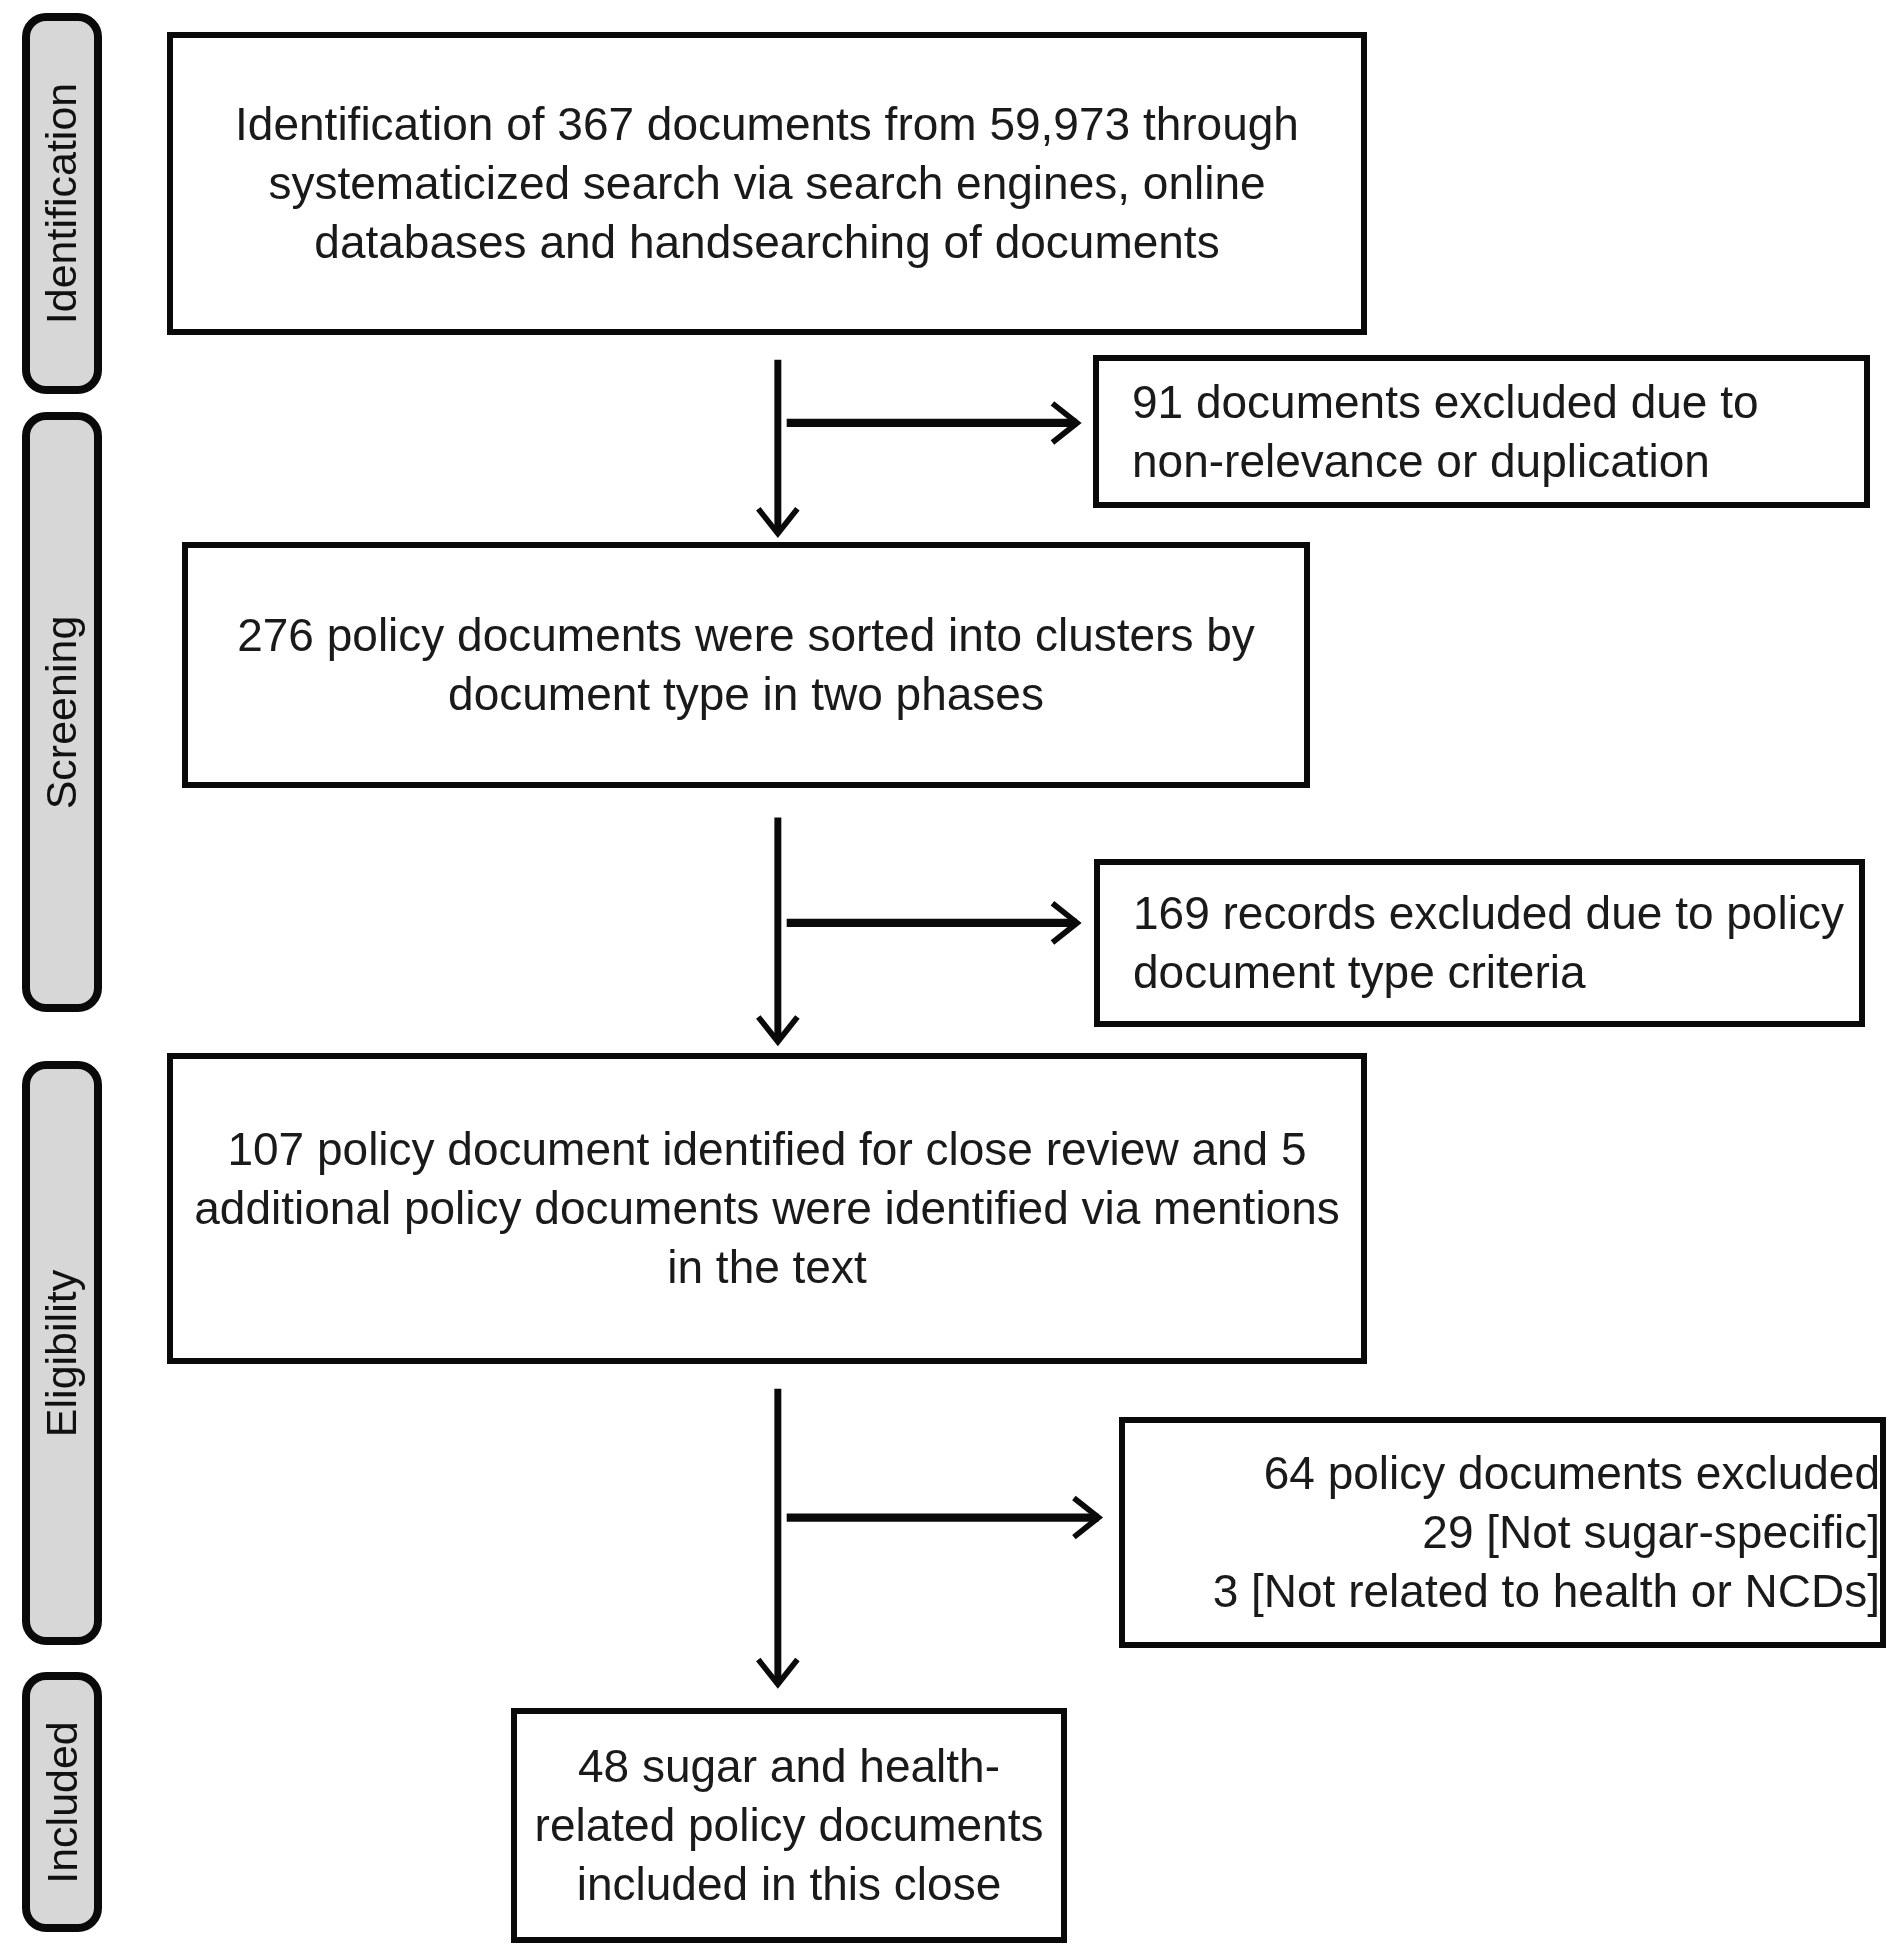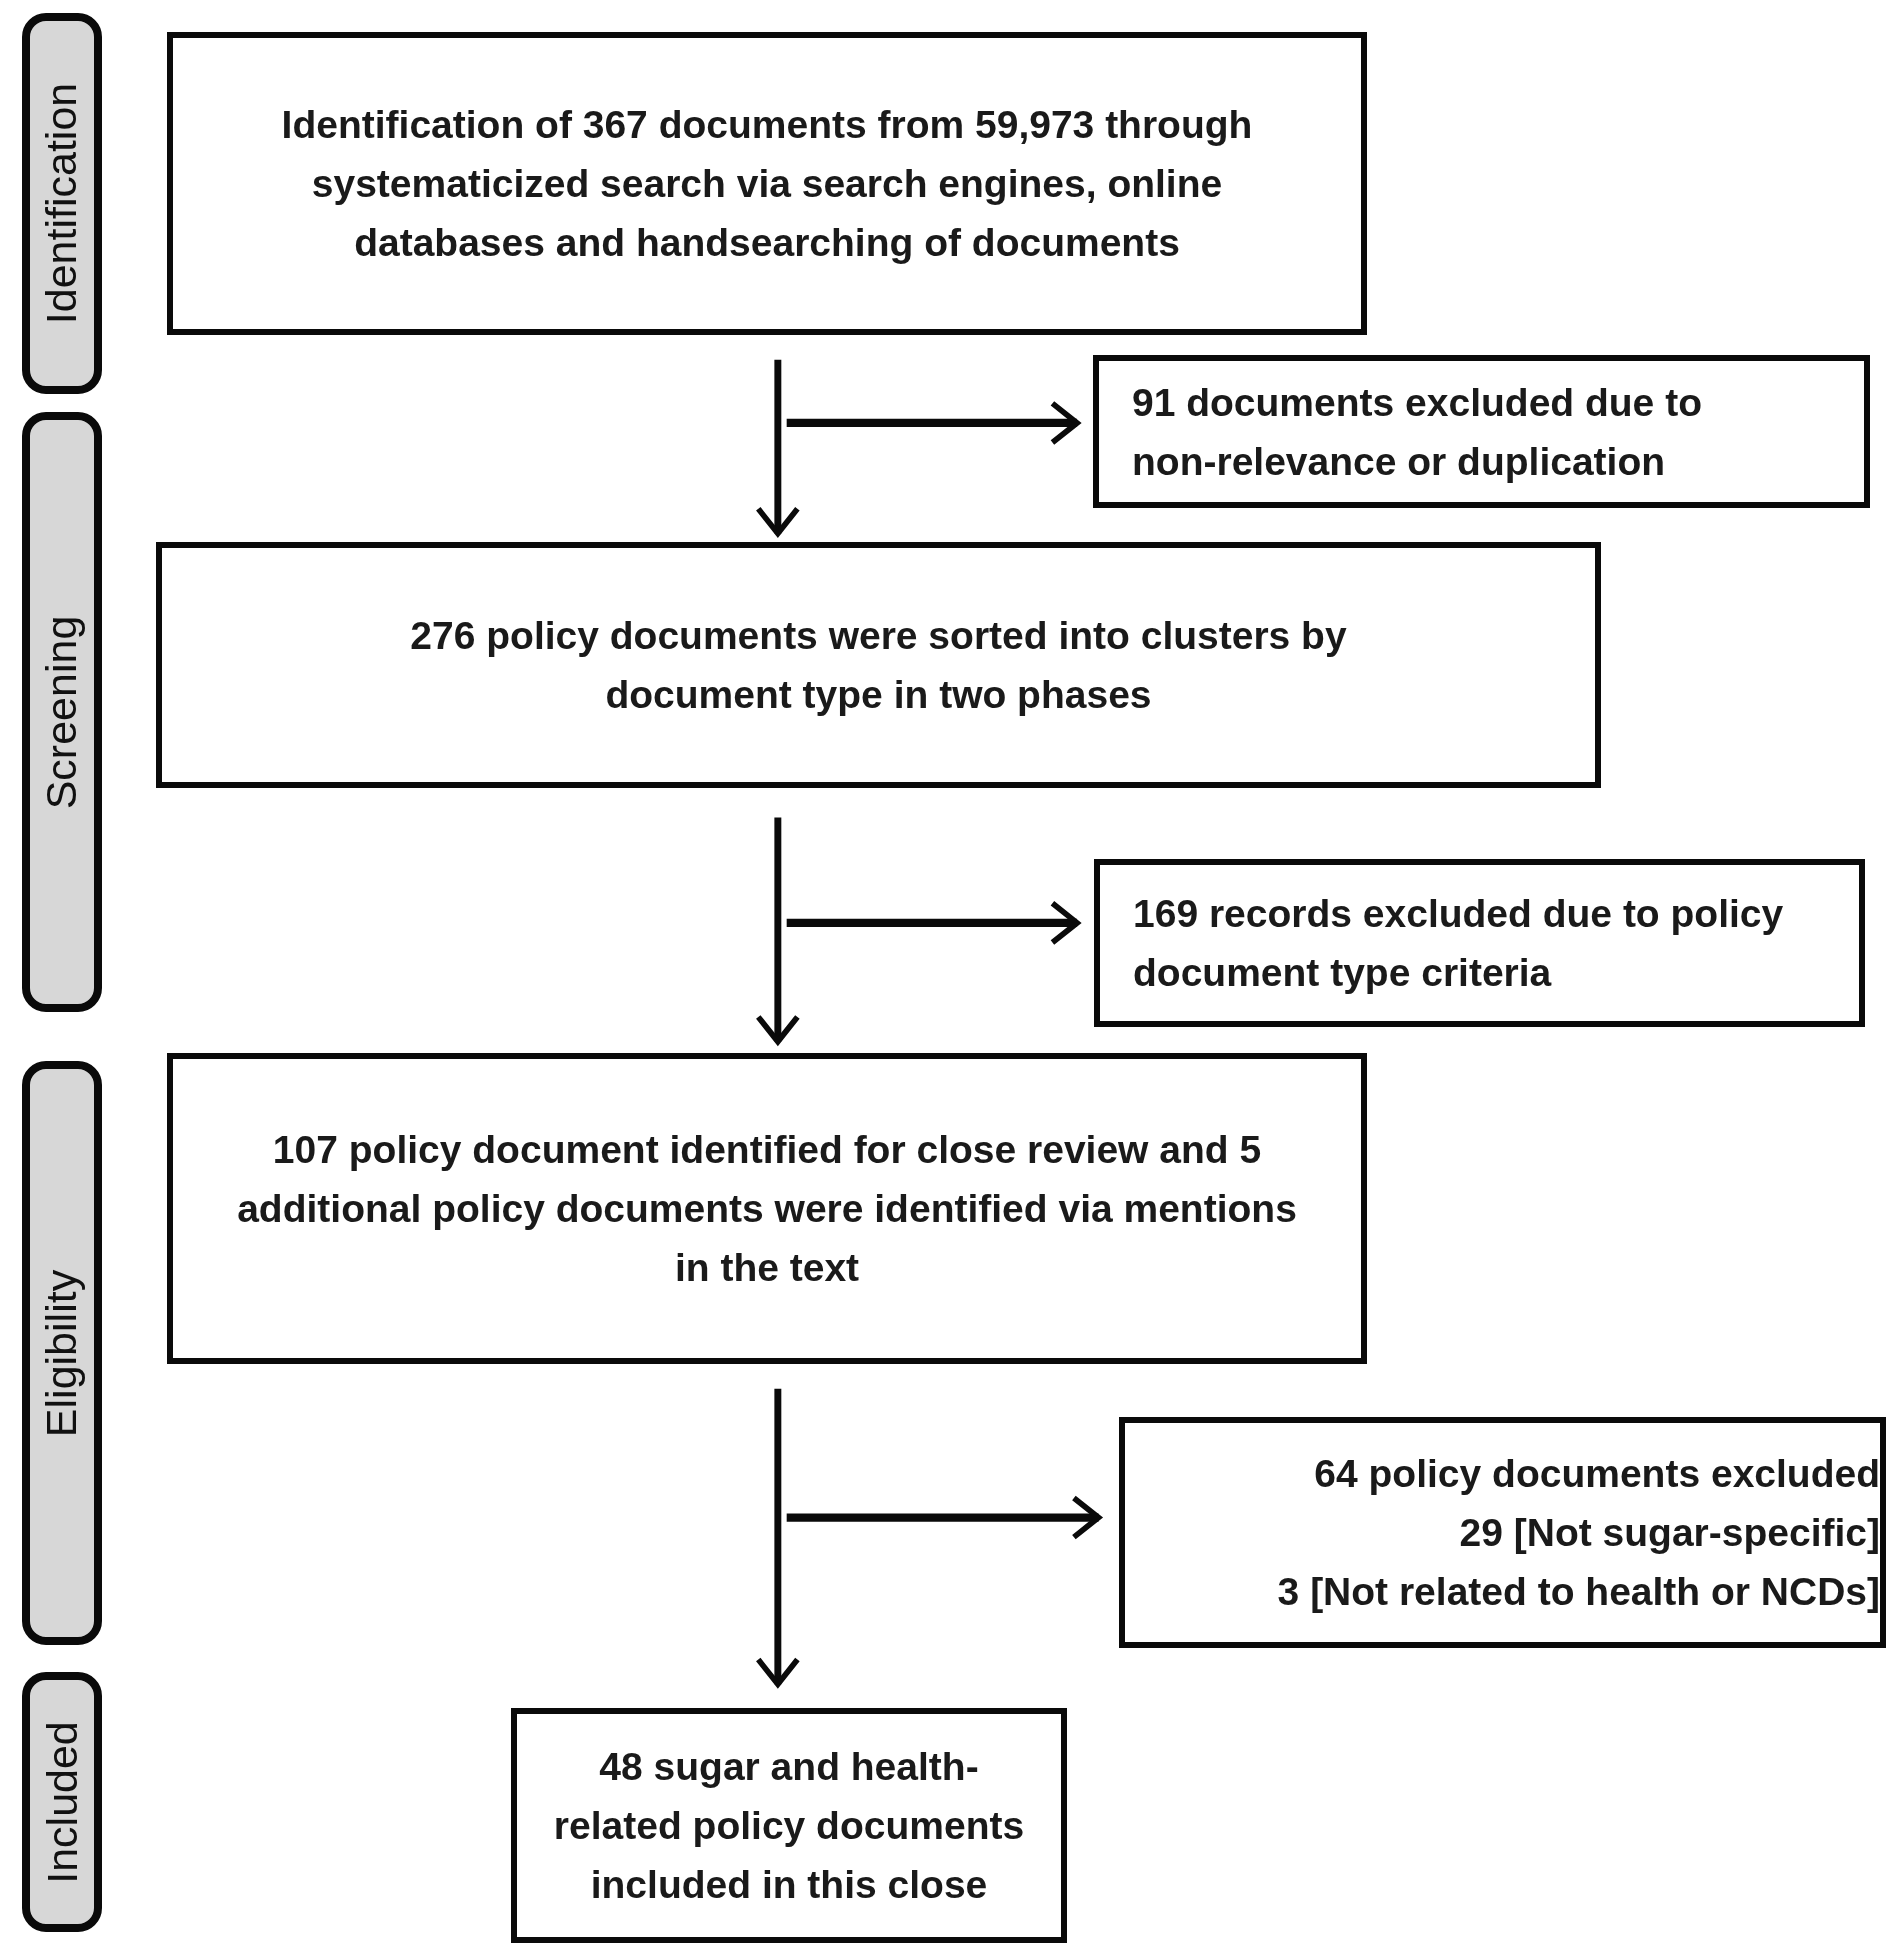--- a/index.html
+++ b/index.html
@@ -44,30 +44,29 @@
 
   
   .box {
     position: absolute;
     box-sizing: border-box;
     background: #ffffff;
     border: 6.3px solid #0a0a0a;
     display: flex;
     flex-direction: column;
     justify-content: center;
-    font-size: 39px;
+    font-size: 46px;
     line-height: 59px;
-    font-weight: bold;
   }
   .box .ln { white-space: nowrap; }
   .box.center { align-items: center; text-align: center; }
   .box.left   { align-items: flex-start; text-align: left; padding-left: 33px; }
 
   #box-identification { left: 167px;  top: 32px;   width: 1200px; height: 303px; }
-  #box-screening      { left: 156px;  top: 542px;  width: 1445px; height: 246px; }
+  #box-screening      { left: 182px;  top: 542px;  width: 1128px; height: 246px; }
   #box-eligibility    { left: 167px;  top: 1053px; width: 1200px; height: 311px; }
   #box-included       { left: 511px;  top: 1708px; width: 556px;  height: 235px; }
 
   #box-excluded-1 { left: 1093px; top: 355px;  width: 777px; height: 153px; }
   #box-excluded-2 { left: 1094px; top: 859px; width: 771px; height: 168px; }
   #box-excluded-3 { left: 1119px; top: 1417px; width: 767px; height: 231px; padding-left: 25px; align-items: flex-end; }
 
   #box-excluded-3 .ln.indent-1 { padding-left: 54px; }
   #box-excluded-3 .ln.indent-2 { padding-left: 79px; }
 </style>

